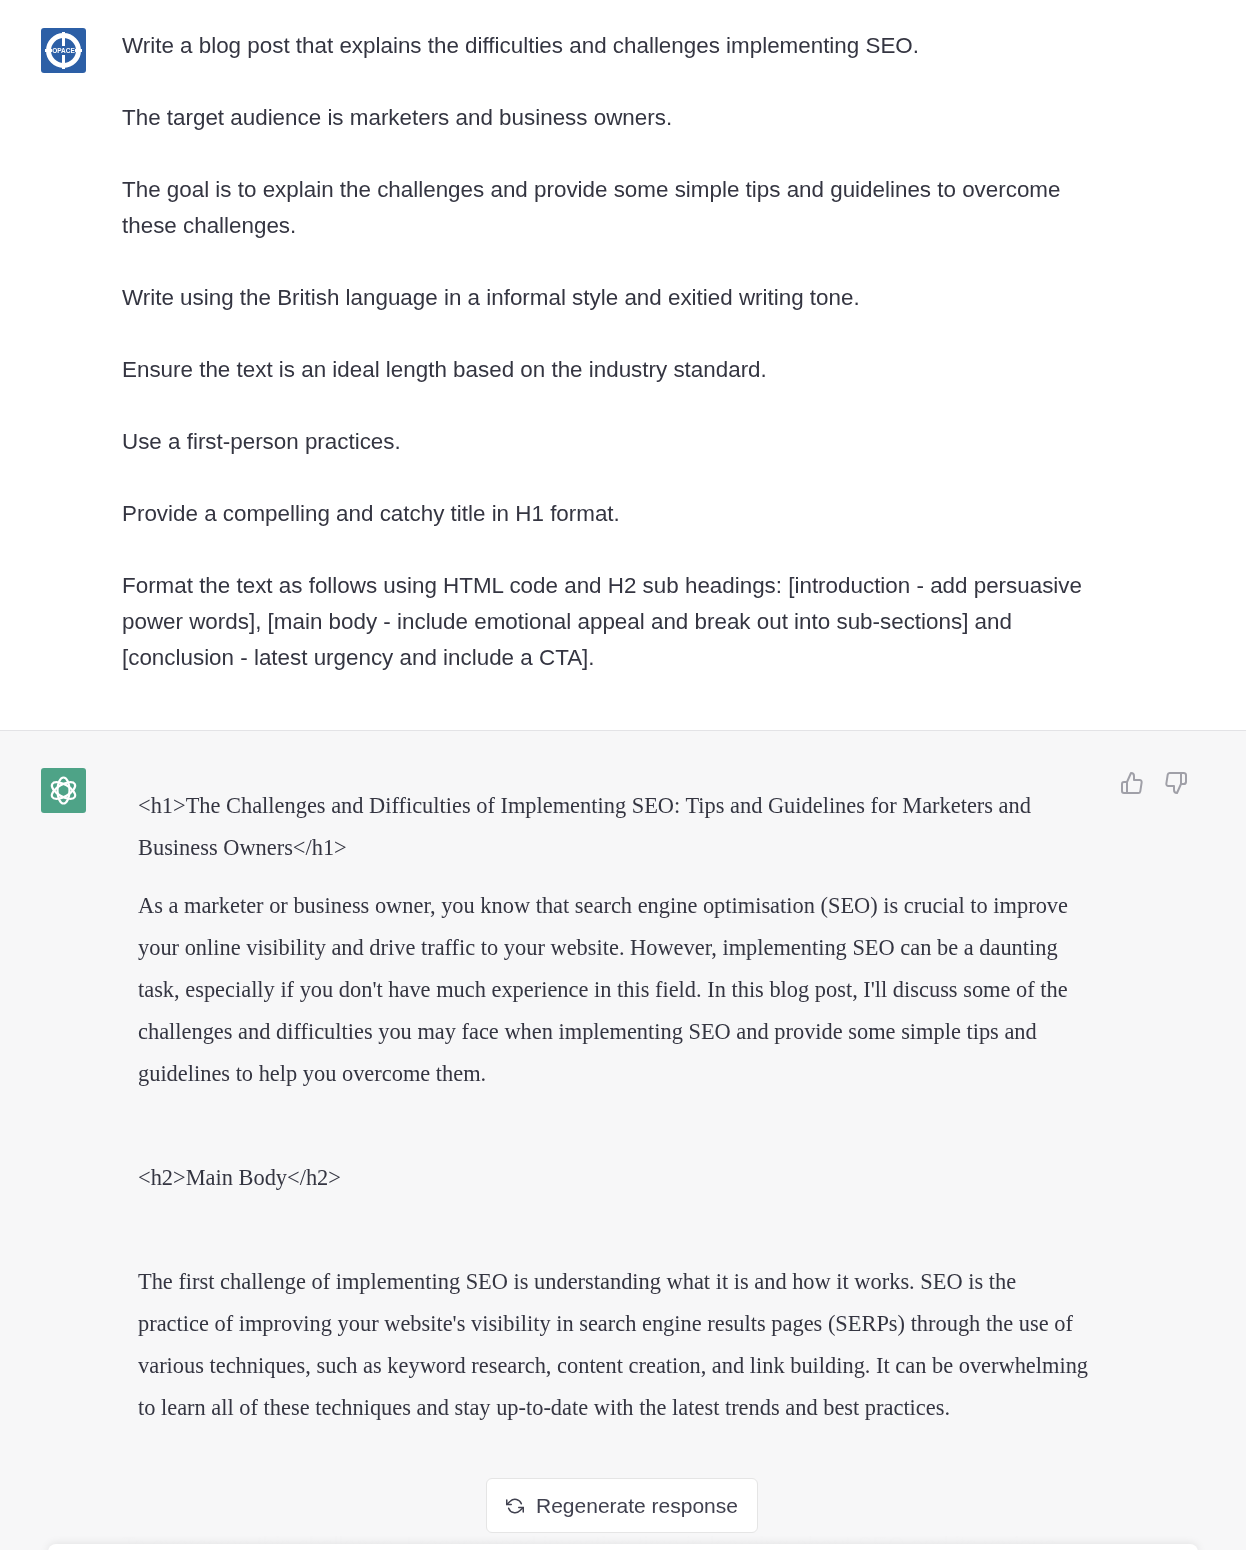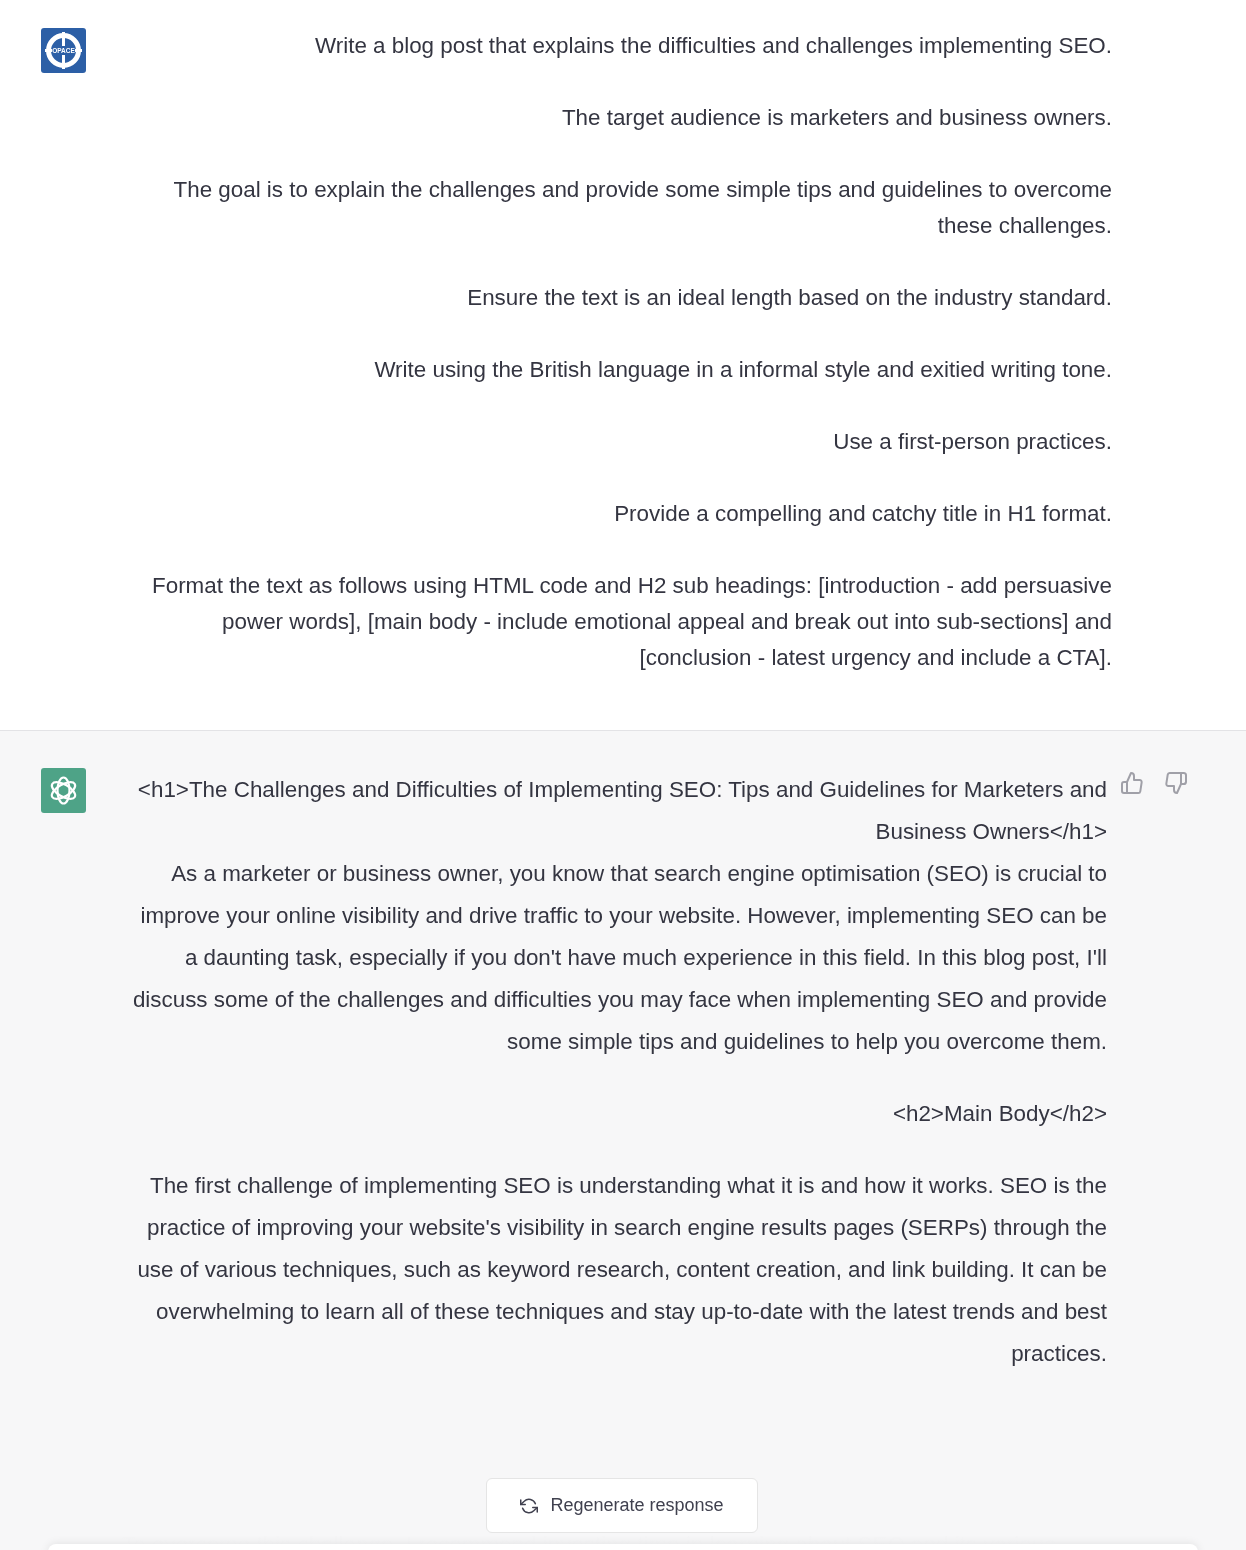--- a/index.html
+++ b/index.html
@@ -1,41 +1,41 @@
 <!DOCTYPE html>
 <html><head>
   <meta charset="utf-8">
   <style>
     html, body { margin: 0; padding: 0; }
     body {
       width: 1246px; height: 1550px; overflow: hidden; position: relative;
       font-family: "Liberation Sans", "DejaVu Sans", sans-serif;
       color: #374151; background: #ffffff;
     }
-    .msg { position: absolute; left: 0; width: 1246px; text-align: right; }
+    .msg { position: absolute; left: 0; width: 1246px; }
     .msg-user { top: 0; height: 730px; background: #ffffff; }
     .msg-assistant { top: 730px; height: 820px; background: #f7f7f8; border-top: 1px solid #e3e3e6; box-sizing: border-box; }
     .avatar { position: absolute; left: 41px; width: 45px; height: 45px; border-radius: 3px; }
     .avatar-user { top: 28px; background: #2c5fa6; }
     .avatar-ai { top: 37px; background: #4ea387; }
     .avatar svg { position: absolute; left: 0; top: 0; }
     .text { position: absolute; left: 122px; width: 990px; font-size: 22.4px; color: #343541; }
     .user-text { top: 28px; line-height: 36px; }
     .user-text p { margin: 0 0 36px 0; }
     .ai-text { top: 38px; line-height: 42px; width: 985px; }
-    .ai-text p { margin: 0; }
+    .ai-text p { margin: 16px; font-family: Liberation Serif, serif; }
     .ai-text .gap { height: 30px; }
     .feedback { position: absolute; top: 40px; right: 58px; display: flex; gap: 20px; }
     .fb-btn { width: 24px; height: 24px; cursor: pointer; }
     .fade { position: absolute; left: 0; bottom: 0; width: 1246px; height: 110px;
       background: linear-gradient(to bottom, rgba(247,247,248,0) 0%, rgba(247,247,248,0.9) 55%, #f7f7f8 100%); }
     .regen { position: absolute; left: 486px; top: 1478px; width: 272px; height: 55px;
       background: #ffffff; border: 1px solid #e5e5e5; border-radius: 6px; box-sizing: border-box;
       display: flex; align-items: center; justify-content: center; gap: 12px;
-      font-size: 18px; color: #40414f; cursor: pointer; }
+      font-size: 21px; color: #40414f; cursor: pointer; }
     .regen svg { flex: none; }
     .input-top { position: absolute; left: 48px; top: 1544px; width: 1150px; height: 10px;
       background: #ffffff; border-radius: 8px 8px 0 0; box-shadow: 0 0 10px rgba(0,0,0,0.1); }
     .hidden-line { position: absolute; left: 122px; top: 1524px; font-size: 22.4px; color: #c9c9cf; line-height: 42px; white-space: nowrap; overflow: hidden; width: 990px; height: 22px; }
   </style>
 </head>
 <body>
 
 <div class="msg msg-user">
   <div class="avatar avatar-user">
@@ -44,22 +44,22 @@
       <rect x="4" y="21" width="37" height="3" fill="#ffffff"></rect>
       <rect x="21" y="4" width="3" height="37" fill="#ffffff"></rect>
       <rect x="11" y="18" width="23" height="9" rx="1" fill="#2c5fa6"></rect>
       <text x="22.5" y="25" font-size="6.5" font-weight="bold" fill="#ffffff" text-anchor="middle" font-family="Liberation Sans, sans-serif">OPACE</text>
     </svg>
   </div>
   <div class="text user-text">
     <p>Write a blog post that explains the difficulties and challenges implementing SEO.</p>
     <p>The target audience is marketers and business owners.</p>
     <p>The goal is to explain the challenges and provide some simple tips and guidelines to overcome these challenges.</p>
+    <p>Write using the British language in a informal style and exitied writing tone.</p>
     <p>Ensure the text is an ideal length based on the industry standard.</p>
-    <p>Write using the British language in a informal style and exitied writing tone.</p>
     <p>Use a first-person practices.</p>
     <p>Provide a compelling and catchy title in H1 format.</p>
     <p>Format the text as follows using HTML code and H2 sub headings: [introduction - add persuasive power words], [main body - include emotional appeal and break out into sub-sections] and [conclusion - latest urgency and include a CTA].</p>
   </div>
 </div>
 
 <div class="msg msg-assistant">
   <div class="avatar avatar-ai">
     <svg width="45" height="45" viewBox="0 0 45 45">
       <g fill="none" stroke="#ffffff" stroke-width="2.2" transform="translate(22.5 22.5)">

